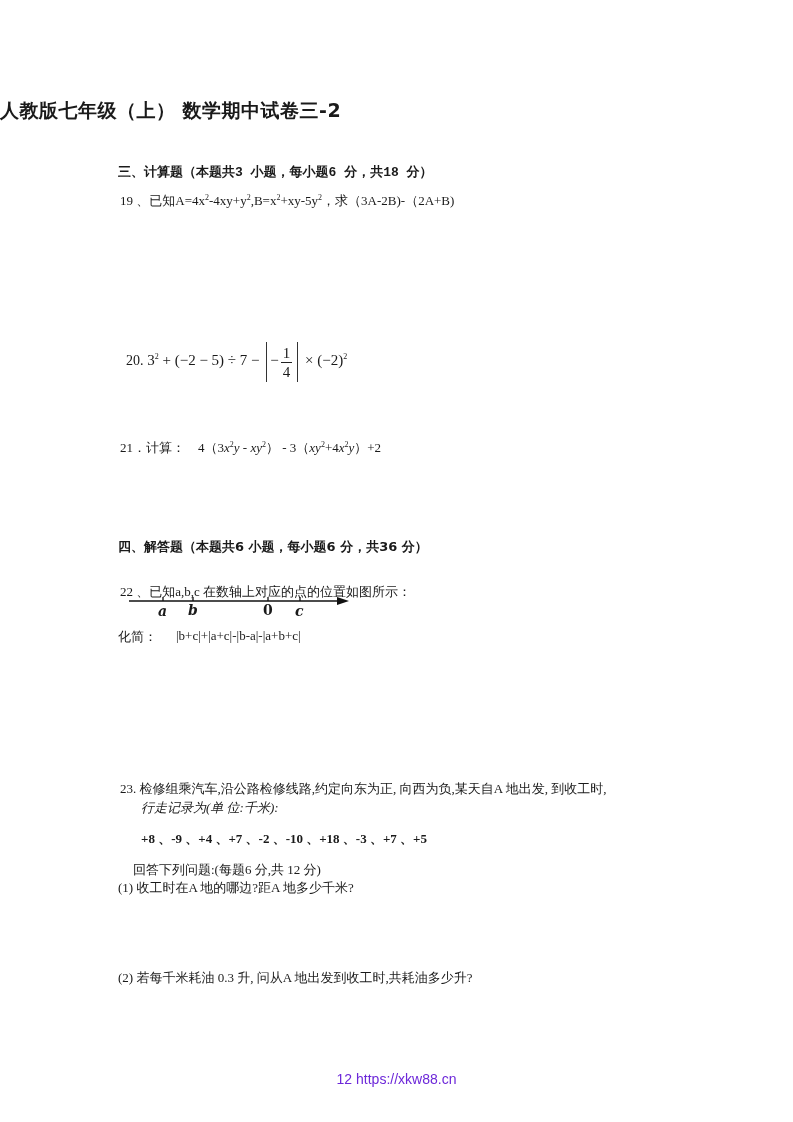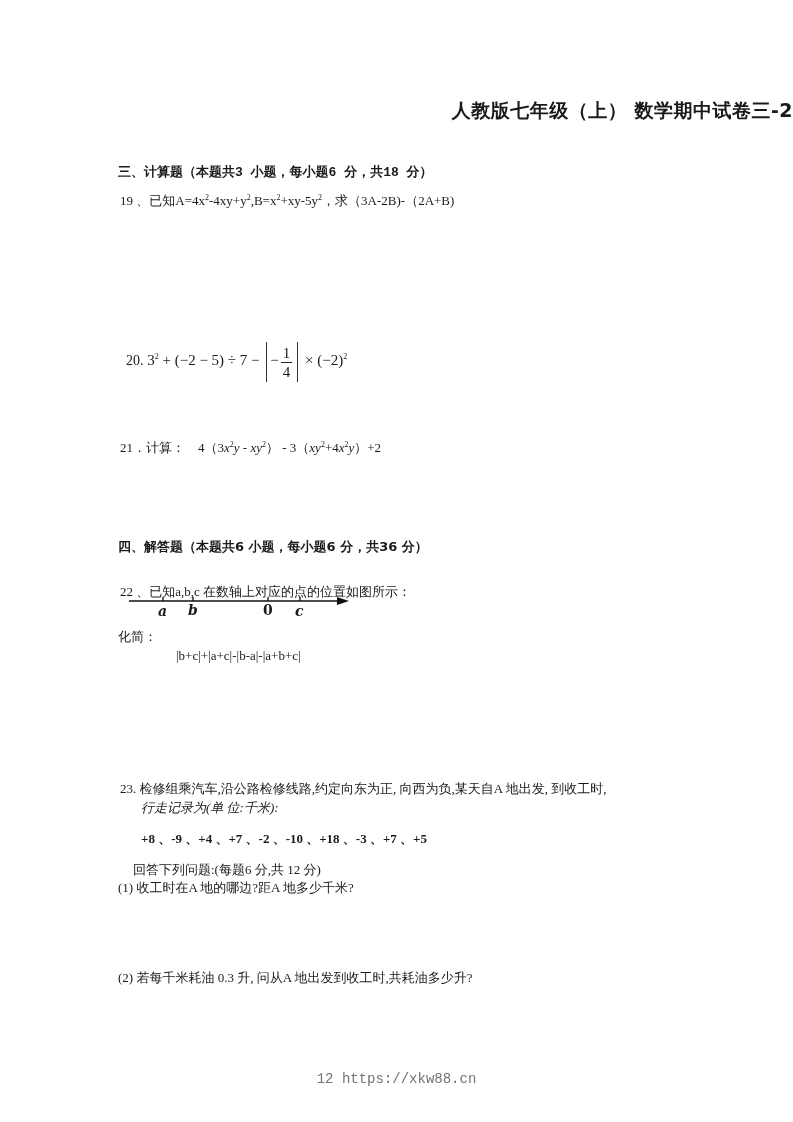--- a/index.html
+++ b/index.html
@@ -1,31 +1,31 @@
 <!DOCTYPE html>
 <html><head>
 <meta charset="utf-8">
 <style>
   html, body { margin: 0; padding: 0; background: #ffffff; }
   body { width: 793px; height: 1122px; position: relative; overflow: hidden;
          font-family: "DejaVu Serif", "Liberation Serif", serif; color: #1a1a1a; }
   .abs { position: absolute; white-space: nowrap; }
-  .title { left: 0; width: 793px; text-align: right; top: 98px; font-size: 19px; font-weight: bold;
+  .title { left: 0; width: 793px; text-align: left; top: 98px; font-size: 19px; font-weight: bold;
            font-family: "DejaVu Sans", sans-serif; letter-spacing: 0.5px; }
   .section { font-size: 13px; font-weight: bold; font-family: "DejaVu Sans", sans-serif; }
   .q { font-size: 13px; font-family: "Liberation Serif", "DejaVu Serif", serif; text-align: right; }
   sup { font-size: 8px; vertical-align: super; line-height: 0; }
   .math { font-family: "Liberation Serif", serif; font-size: 15px; }
   .frac { display: inline-block; vertical-align: middle; text-align: center; margin: 0 2px; }
   .frac .num { display: block; border-bottom: 1px solid #222; padding: 0 2px; line-height: 18px; }
   .frac .den { display: block; line-height: 18px; }
   .absbar { display: inline-block; width: 1px; height: 40px; background: #333; vertical-align: middle; margin: 0 3px; }
   .ital { font-style: italic; }
-  .footer { left: 0; width: 793px; text-align: center; top: 1071px; font-size: 14px; color: #737373;
-            font-family: Liberation Mono, monospace; }
+  .footer { left: 0; width: 793px; text-align: center; top: 1071px; font-size: 14px; color: #6d28d9;
+            font-family: Liberation Sans, sans-serif; }
   .numline { position: absolute; left: 125px; top: 590px; width: 230px; height: 30px; }
 </style>
 </head>
 <body>
 
 <div class="abs title">人教版七年级（上） 数学期中试卷三-2</div>
 
 <div class="abs section" style="left:118px; top:163px;font-family:Liberation Mono, monospace;">三、计算题（本题共3  小题，每小题6  分，共18  分）</div>
 
 <div class="abs q" style="left:120px; top:192px;">
@@ -55,21 +55,21 @@
     <line x1="143" y1="7" x2="143" y2="11" stroke="#111" stroke-width="1.3"></line>
     <line x1="175" y1="7" x2="175" y2="11" stroke="#111" stroke-width="1.3"></line>
   </svg>
   <span class="abs" style="left:33px; top:13px; font-size:14px; font-weight:bold; font-style:italic;">a</span>
   <span class="abs" style="left:63px; top:12px; font-size:14px; font-weight:bold; font-style:italic;">b</span>
   <span class="abs" style="left:138px; top:12px; font-size:14px; font-weight:bold;">0</span>
   <span class="abs" style="left:170px; top:13px; font-size:14px; font-weight:bold; font-style:italic;">c</span>
 </div>
 
 <div class="abs q" style="left:118px; top:628px;">化简：</div>
-<div class="abs q" style="left:176px; top:628px;margin-top:20px;">|b+c|+|a+c|-|b-a|-|a+b+c|</div>
+<div class="abs q" style="left:176px; top:628px;">|b+c|+|a+c|-|b-a|-|a+b+c|</div>
 
 <div class="abs q" style="left:120px; top:780px;">23.   检修组乘汽车,沿公路检修线路,约定向东为正, 向西为负,某天自A  地出发,  到收工时,</div>
 <div class="abs q" style="left:141px; top:799px;font-style:italic;">行走记录为(单  位:千米):</div>
 <div class="abs q" style="left:141px; top:830px;font-weight:bold;">+8 、-9 、+4 、+7 、-2 、-10 、+18 、-3 、+7 、+5</div>
 <div class="abs q" style="left:133px; top:861px;">回答下列问题:(每题6  分,共 12  分)</div>
 <div class="abs q" style="left:118px; top:879px;">(1)  收工时在A  地的哪边?距A  地多少千米?</div>
 <div class="abs q" style="left:118px; top:969px;">(2)  若每千米耗油 0.3  升, 问从A  地出发到收工时,共耗油多少升?</div>
 
 <div class="abs footer">12 https://xkw88.cn</div>
 

